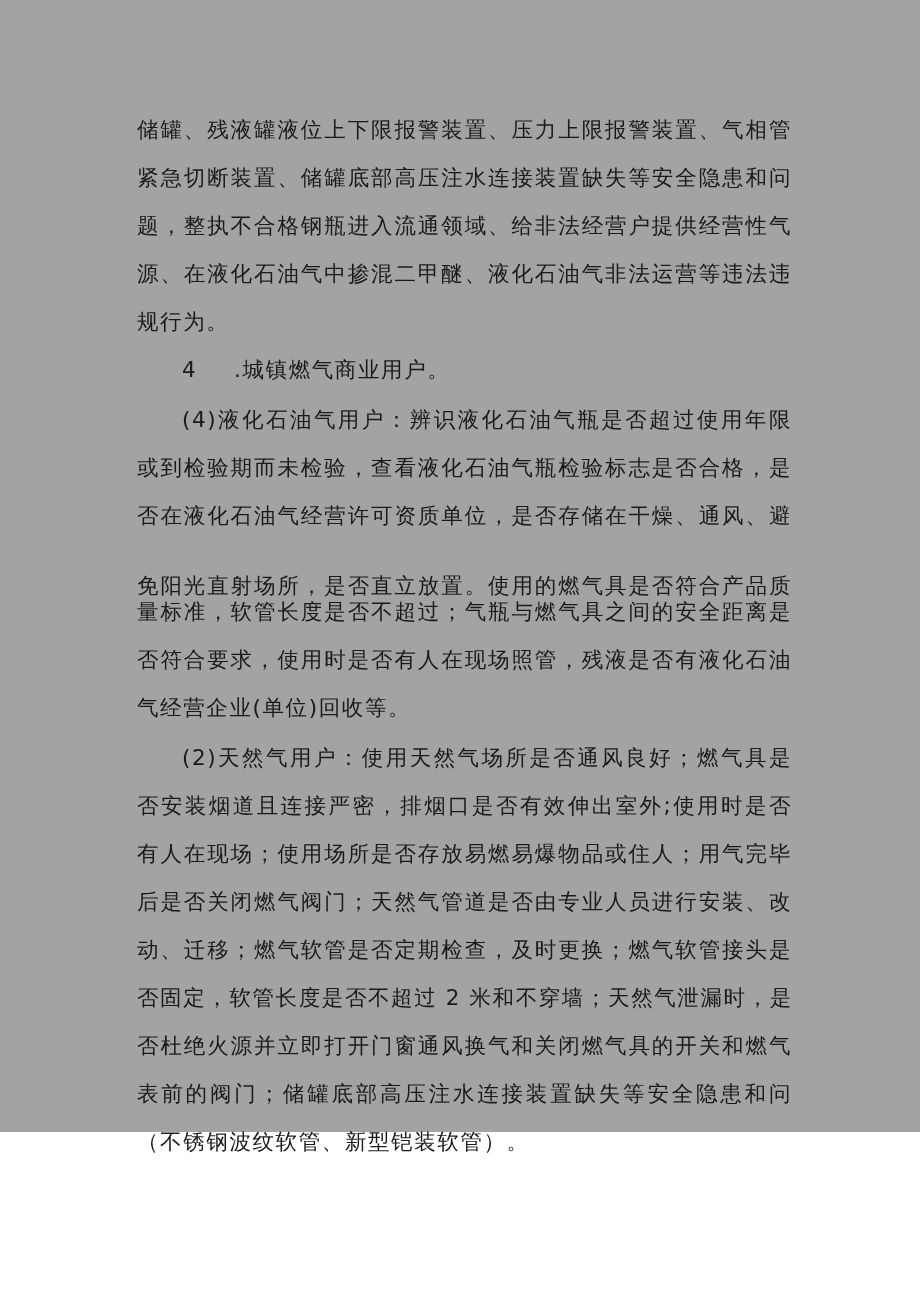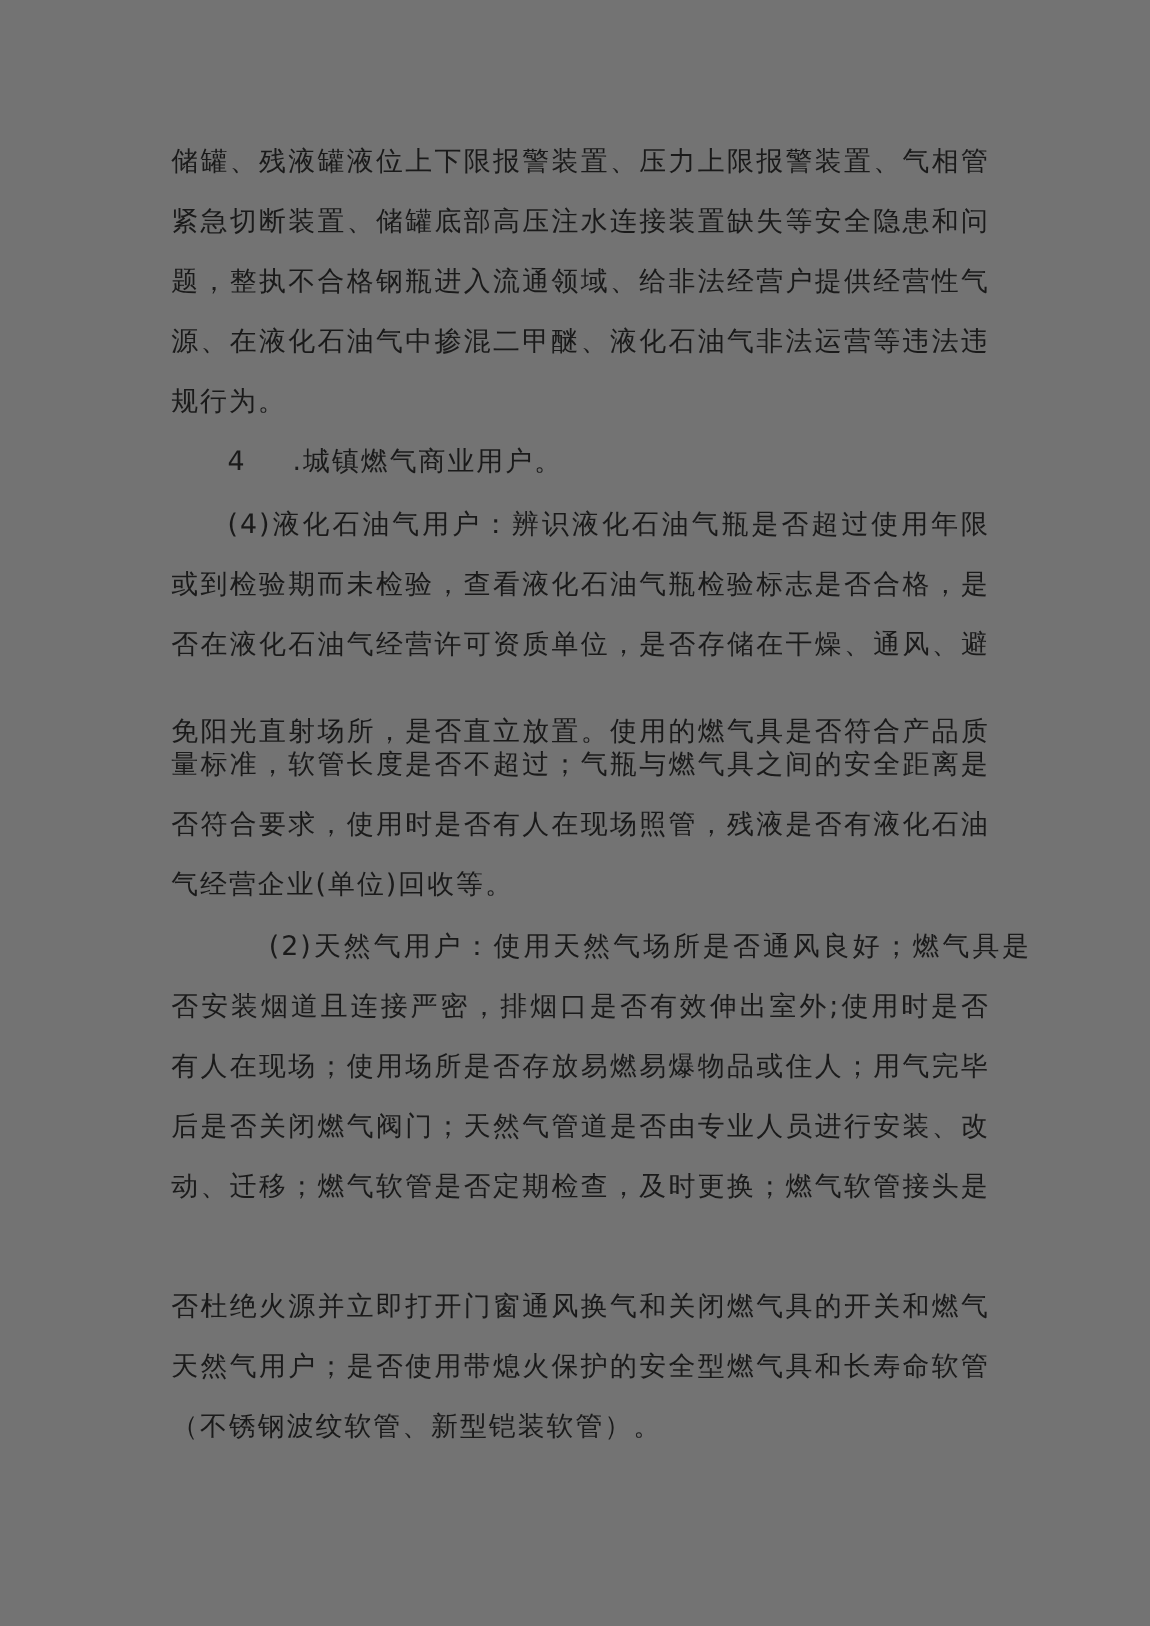--- a/index.html
+++ b/index.html
@@ -13,22 +13,22 @@
       position: relative;
       overflow: hidden;
       font-family: "DejaVu Sans", "Liberation Sans", sans-serif;
       color: #1a1a1a;
     }
     .page {
       position: absolute;
       left: 0;
       top: 0;
       width: 920px;
-      height: 1301px;
-      background: #737373;
+      height: 1132px;
+      background: #a3a3a3;
     }
     .line {
       position: absolute;
       left: 137px;
       width: 655px;
       height: 30px;
       font-size: 21.5px;
       line-height: 30px;
       white-space: nowrap;
       letter-spacing: 1.6px;
@@ -68,22 +68,23 @@
   </div>
 
   <div class="line indent" style="top:405px;">(4)液化石油气用户：辨识液化石油气瓶是否超过使用年限</div>
   <div class="line" style="top:453px;">或到检验期而未检验，查看液化石油气瓶检验标志是否合格，是</div>
   <div class="line" style="top:501px;">否在液化石油气经营许可资质单位，是否存储在干燥、通风、避</div>
   <div class="line" style="top:571px;">免阳光直射场所，是否直立放置。使用的燃气具是否符合产品质</div>
   <div class="line" style="top:597px;">量标准，软管长度是否不超过；气瓶与燃气具之间的安全距离是</div>
   <div class="line" style="top:645px;">否符合要求，使用时是否有人在现场照管，残液是否有液化石油</div>
   <div class="line short" style="top:693px;">气经营企业(单位)回收等。</div>
 
-  <div class="line indent" style="top:743px;margin-left:33px;">(2)天然气用户：使用天然气场所是否通风良好；燃气具是</div>
+  <div class="line indent" style="top:743px;">(2)天然气用户：使用天然气场所是否通风良好；燃气具是</div>
   <div class="line" style="top:791px;">否安装烟道且连接严密，排烟口是否有效伸出室外;使用时是否</div>
   <div class="line" style="top:839px;">有人在现场；使用场所是否存放易燃易爆物品或住人；用气完毕</div>
   <div class="line" style="top:887px;">后是否关闭燃气阀门；天然气管道是否由专业人员进行安装、改</div>
   <div class="line" style="top:935px;">动、迁移；燃气软管是否定期检查，及时更换；燃气软管接头是</div>
+  <div class="line" style="top:983px;">否固定，软管长度是否不超过 2 米和不穿墙；天然气泄漏时，是</div>
   <div class="line" style="top:1031px;">否杜绝火源并立即打开门窗通风换气和关闭燃气具的开关和燃气</div>
-  <div class="line" style="top:1079px;">天然气用户；是否使用带熄火保护的安全型燃气具和长寿命软管</div>
+  <div class="line" style="top:1079px;">表前的阀门；储罐底部高压注水连接装置缺失等安全隐患和问</div>
   <div class="line short" style="top:1127px;">（不锈钢波纹软管、新型铠装软管）。</div>
 
 </div>
 
 </body></html>

